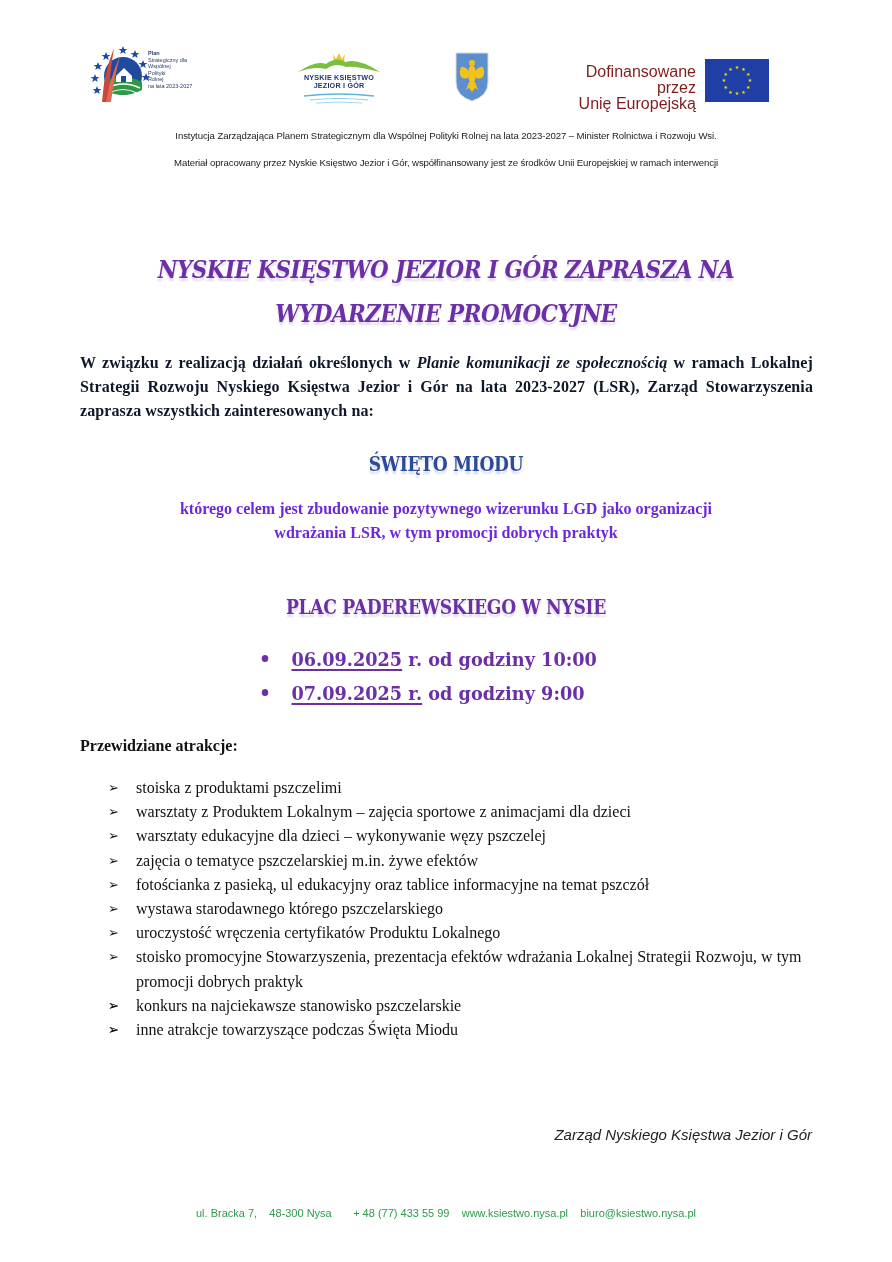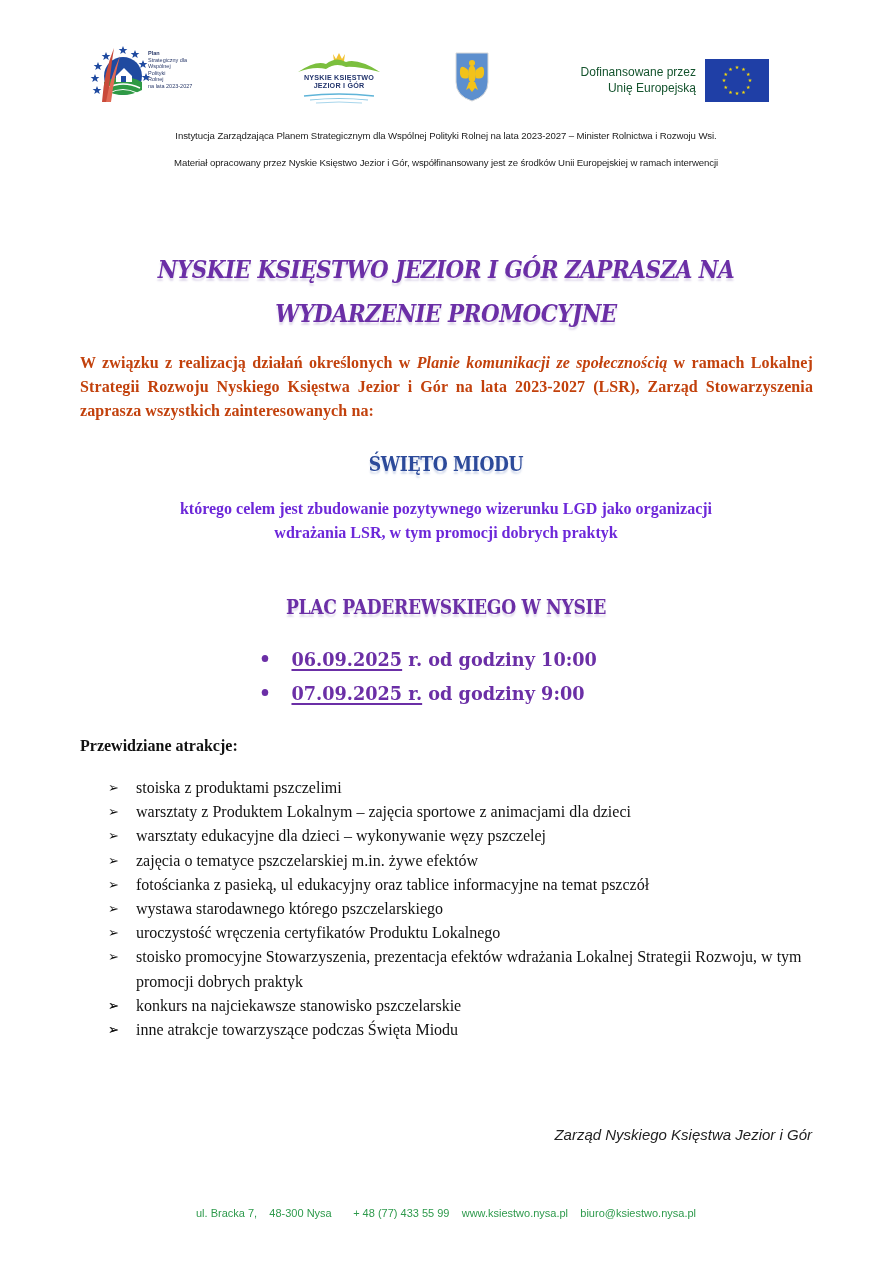--- a/index.html
+++ b/index.html
@@ -14,28 +14,28 @@
   .psp-text .b { font-weight: bold; }
 
   
   .logo-nkjig { left: 296px; top: 12px; width: 86px; height: 56px; }
   .nkjig-text { position: absolute; left: 0; top: 24px; width: 86px; text-align: center; font-family: "Liberation Sans", sans-serif; font-weight: bold; font-size: 7.2px; line-height: 8.4px; color: #23356d; letter-spacing: 0.2px; }
 
   
   .logo-coa { left: 455px; top: 14px; width: 34px; height: 50px; }
 
   
-  .logo-eu-text { left: 560px; top: 26px; width: 136px; text-align: right; font-family: "Liberation Sans", sans-serif; font-size: 12px; line-height: 16px; color: #14532d; }
+  .logo-eu-text { left: 560px; top: 26px; width: 136px; text-align: right; font-family: "Liberation Sans", sans-serif; font-size: 16px; line-height: 16px; color: #7f1d1d; }
   .logo-eu-flag { left: 705px; top: 21px; width: 64px; height: 43px; }
 
   .institution { position: absolute; top: 122px; left: 40px; width: 812px; text-align: center; font-family: "Liberation Sans", sans-serif; font-size: 9.6px; line-height: 27px; color: #222; letter-spacing: -0.1px; }
 
   .title { position: absolute; top: 248px; left: 60px; width: 772px; text-align: center; font-family: "DejaVu Serif", serif; font-weight: bold; font-style: italic; font-size: 25px; line-height: 44px; color: #6b2fa6; letter-spacing: -0.6px; text-shadow: 0 3px 2px rgba(120,90,170,0.22); transform: scaleX(0.86); transform-origin: center; }
 
-  .intro { position: absolute; top: 351px; left: 80px; width: 733px; font-family: "Liberation Serif", serif; font-weight: bold; font-size: 16px; line-height: 24px; text-align: justify; text-align-last: left; color: #c2410c; letter-spacing: 0.1px; }
+  .intro { position: absolute; top: 351px; left: 80px; width: 733px; font-family: "Liberation Serif", serif; font-weight: bold; font-size: 16px; line-height: 24px; text-align: justify; text-align-last: left; color: #0f172a; letter-spacing: 0.1px; }
   .intro .it { font-style: italic; }
 
   .event-name { position: absolute; top: 452px; left: 0; width: 892px; text-align: center; font-family: "DejaVu Serif", serif; font-weight: bold; font-size: 20px; color: #2c4a9a; letter-spacing: -0.4px; transform: scaleX(0.86); text-shadow: 0 3px 2px rgba(60,90,170,0.22); }
 
   .purpose { position: absolute; top: 497px; left: 60px; width: 772px; text-align: center; font-family: "Liberation Serif", serif; font-weight: bold; font-size: 16px; line-height: 24px; color: #6d28d9; }
 
   .location { position: absolute; top: 595px; left: 0; width: 892px; text-align: center; font-family: "DejaVu Serif", serif; font-weight: bold; font-size: 20px; color: #6b2fa6; letter-spacing: -0.4px; transform: scaleX(0.86); text-shadow: 0 3px 2px rgba(120,90,170,0.22); }
 
   .dates { position: absolute; top: 642px; left: 258px; margin: 0; padding: 0; list-style: none; }
   .dates li { position: relative; font-family: "DejaVu Serif", serif; font-weight: bold; font-size: 19px; line-height: 34px; color: #6b2fa6; padding-left: 36px; white-space: nowrap; transform: scaleX(0.93); transform-origin: left; }

